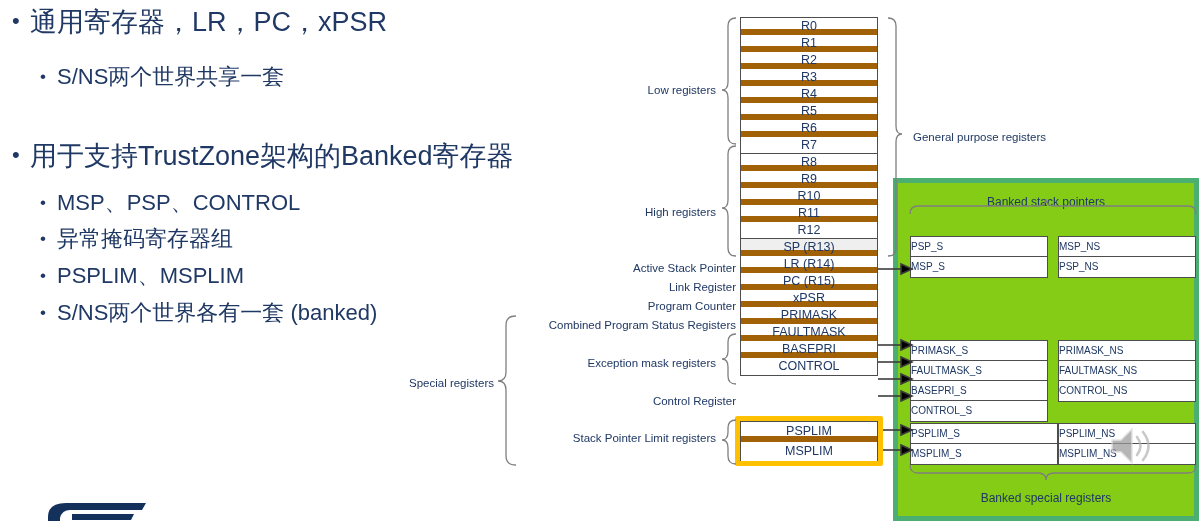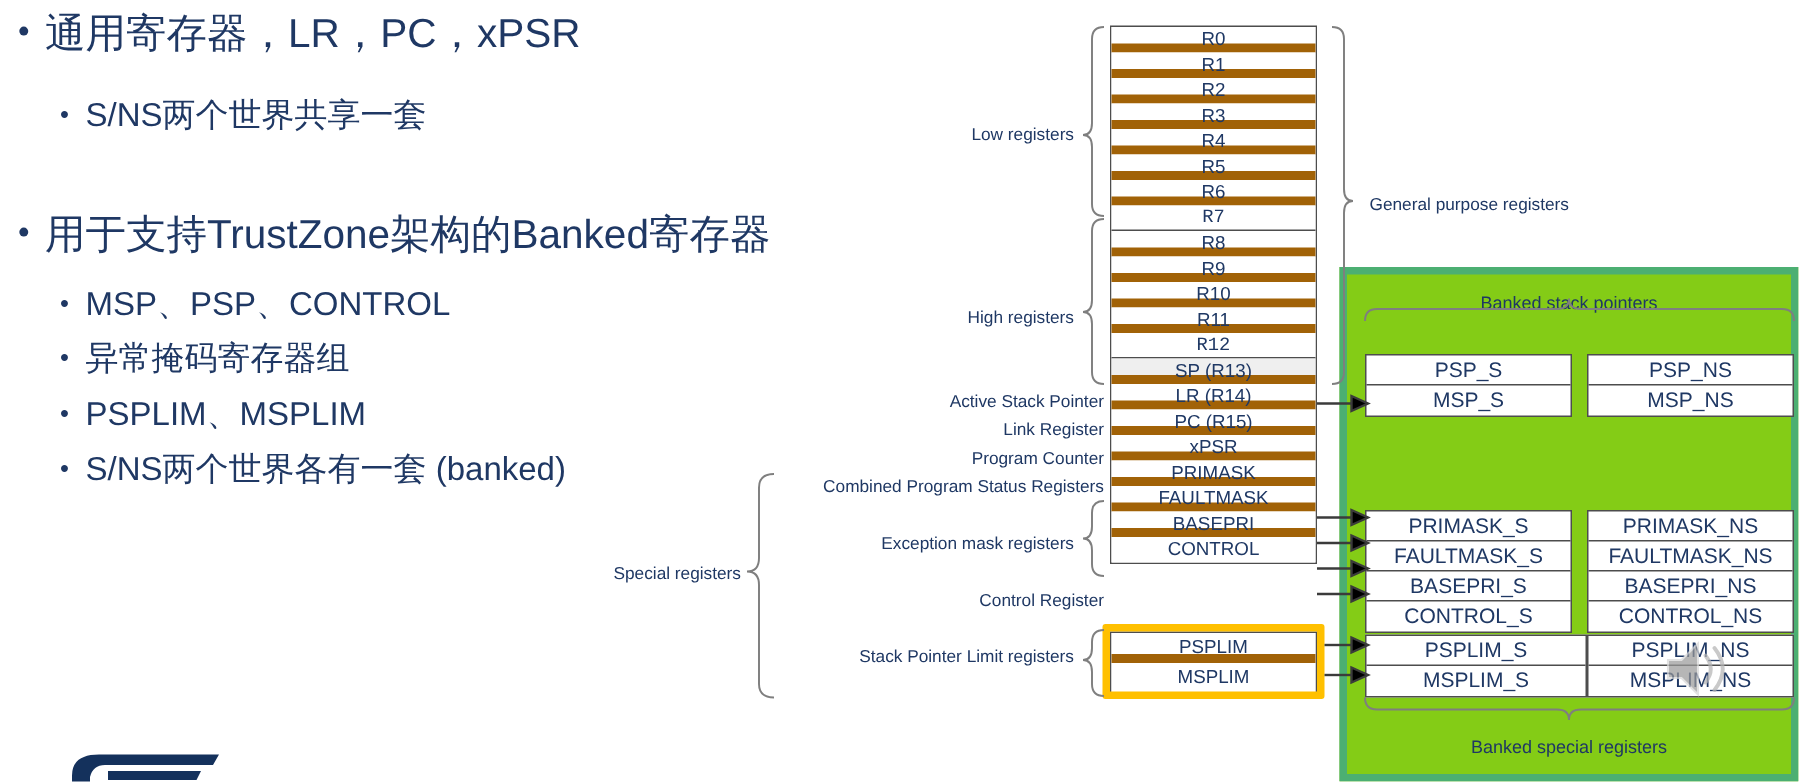--- a/index.html
+++ b/index.html
@@ -17,37 +17,37 @@
   .bullet-l2 .dot{width:17px;flex:0 0 17px;font-size:17px;line-height:27px;}
 
   
   #diagram{position:absolute;left:0;top:0;width:1199px;height:521px;}
 
   .reg-col{position:absolute;left:740px;top:17px;width:138px;border:1.6px solid #4d4d4d;box-sizing:border-box;}
   .reg-row{height:17px;line-height:16px;text-align:center;font-size:12.5px;color:#1F3864;
            border-bottom:6px solid #a16207;background:#ffffff;box-sizing:border-box;}
   .reg-row:last-child{border-bottom:none;}
   .reg-row.shaded{background:#efefef;}
-  .reg-sep{border-bottom:1.6px solid #4d4d4d;font-family:Liberation Mono, monospace;}
+  .reg-sep{border-bottom:1.6px solid #4d4d4d;}
 
   .reg-col2{position:absolute;left:740px;top:421px;width:138px;border:1.6px solid #4d4d4d;box-sizing:border-box;background:#fff;}
 
   .hl-yellow{position:absolute;left:735px;top:416px;width:148px;height:50px;
              border:5px solid #FFC000;box-sizing:border-box;border-radius:2px;}
 
   
   .side-label{position:absolute;font-size:11.5px;color:#1F3864;text-align:right;white-space:nowrap;line-height:13px;}
 
   
   #green-panel{position:absolute;left:893px;top:178px;width:306px;height:343px;
                border:5px solid #4CAF72;box-sizing:border-box;background:#84cc16;}
   .panel-title{position:absolute;width:100%;text-align:center;font-size:12px;color:#1F3864;}
 
   .bank-box{position:absolute;border:1.4px solid #4d4d4d;box-sizing:border-box;background:#fff;}
-  .bank-row{height:20px;line-height:19px;text-align:center;font-size:14px;color:#1F3864;
+  .bank-row{height:20px;line-height:19px;text-align:left;font-size:10px;color:#1F3864;
             border-bottom:1px solid #4d4d4d;box-sizing:border-box;}
   .bank-row:last-child{border-bottom:none;}
 
   svg.ov{position:absolute;left:0;top:0;width:1199px;height:521px;pointer-events:none;}
 
   
   #speaker-icon{position:absolute;left:1108px;top:424px;width:48px;height:44px;}
 
   
   #logo{position:absolute;left:38px;top:500px;width:130px;height:26px;overflow:hidden;}
@@ -136,33 +136,32 @@
 
   <div id="green-panel">
     <div class="panel-title" style="top:12px;">Banked stack pointers</div>
     <div class="panel-title" style="top:308px;">Banked special registers</div>
     <div id="bank-boxes">
         <div class="bank-box" style="left: 12px; top: 53px; width: 138px;">
           <div class="bank-row">PSP_S</div>
           <div class="bank-row">MSP_S</div>
         </div>
         <div class="bank-box" style="left: 160px; top: 53px; width: 138px;">
+          <div class="bank-row">MSP_NS</div>
           <div class="bank-row">PSP_NS</div>
-          <div class="bank-row">MSP_NS</div>
         </div>
         <div class="bank-box" style="left: 12px; top: 157px; width: 138px;">
           <div class="bank-row">PRIMASK_S</div>
           <div class="bank-row">FAULTMASK_S</div>
           <div class="bank-row">BASEPRI_S</div>
           <div class="bank-row">CONTROL_S</div>
         </div>
         <div class="bank-box" style="left: 160px; top: 157px; width: 138px;">
           <div class="bank-row">PRIMASK_NS</div>
           <div class="bank-row">FAULTMASK_NS</div>
-          <div class="bank-row">BASEPRI_NS</div>
           <div class="bank-row">CONTROL_NS</div>
         </div>
         <div class="bank-box" style="left: 12px; top: 240px; width: 148px;">
           <div class="bank-row">PSPLIM_S</div>
           <div class="bank-row">MSPLIM_S</div>
         </div>
         <div class="bank-box" style="left: 160px; top: 240px; width: 138px;">
           <div class="bank-row">PSPLIM_NS</div>
           <div class="bank-row">MSPLIM_NS</div>
         </div>

